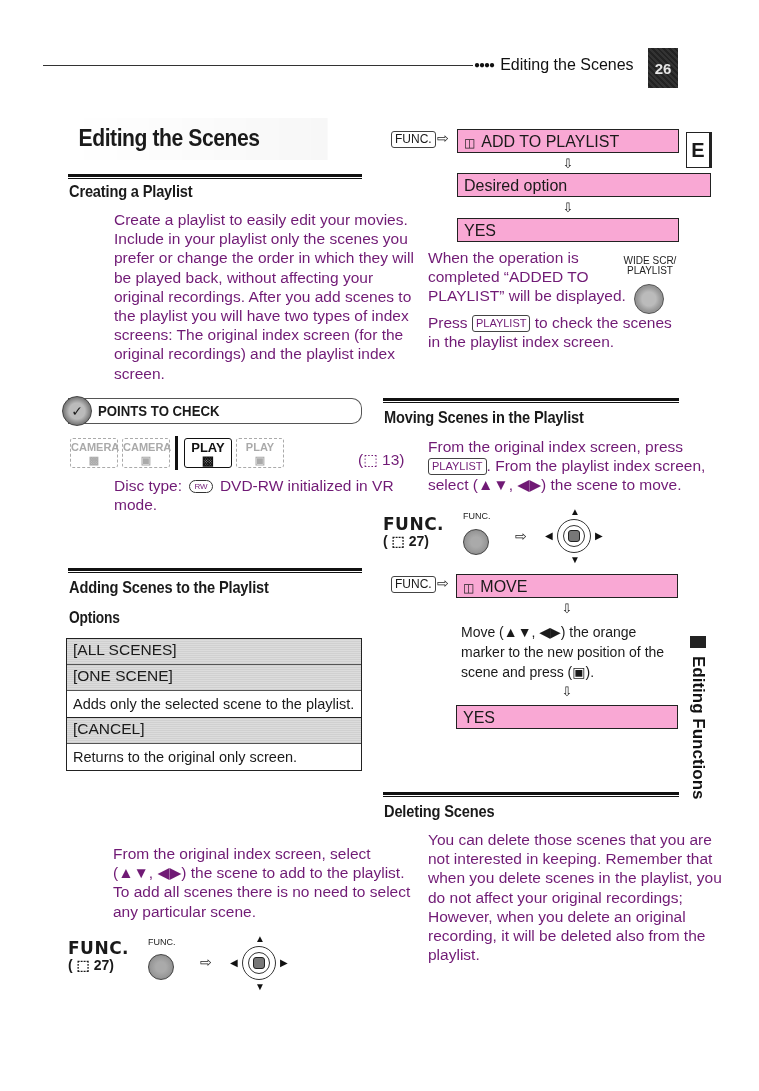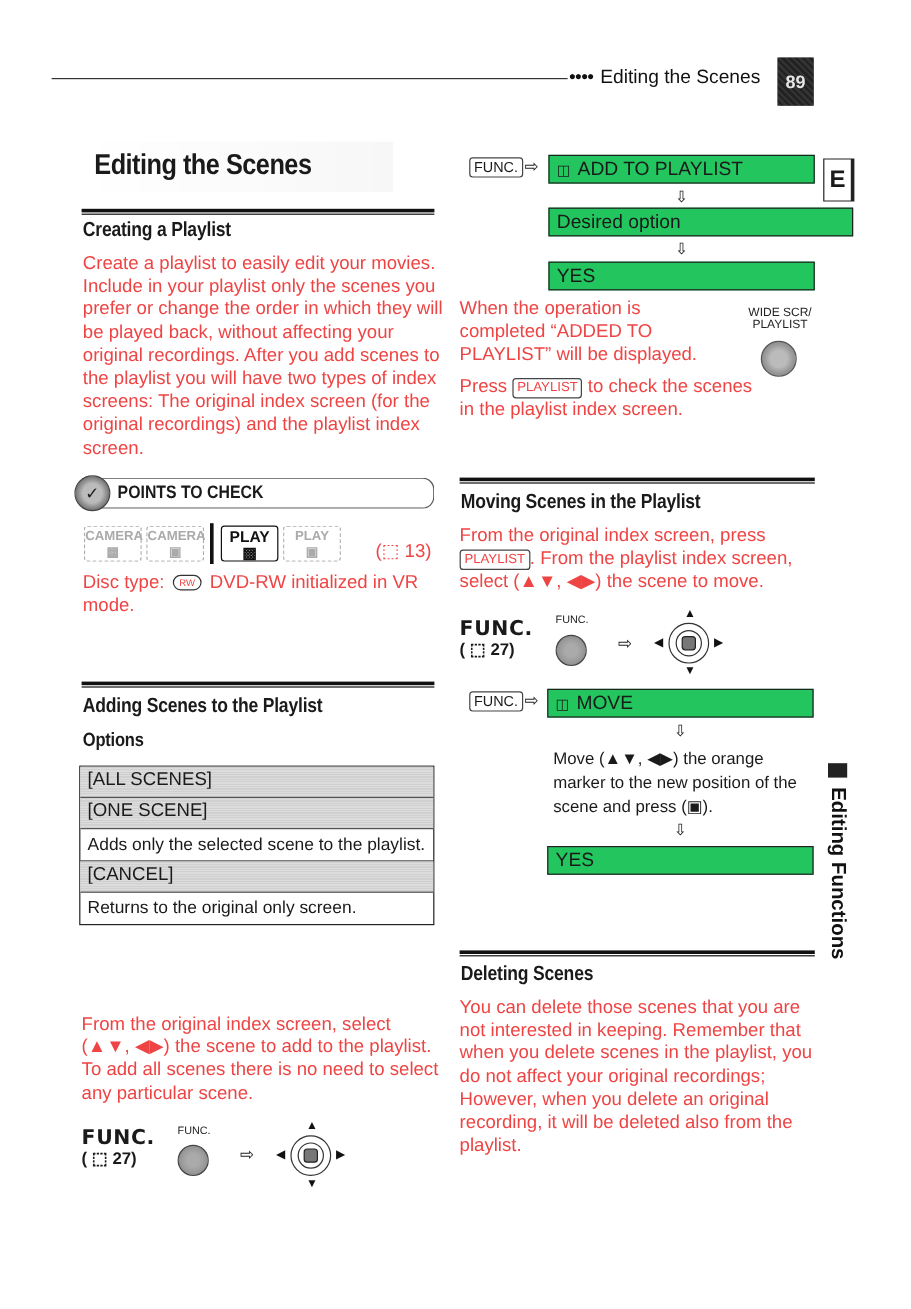--- a/index.html
+++ b/index.html
@@ -19,24 +19,24 @@
   .lang-box { left: 686px; top: 132px; width: 26px; height: 36px; border: 1.5px solid #222;
     border-right-width: 3px; font-weight: bold; font-size: 20px; display: flex; align-items: center; justify-content: center; }
 
   
   .big-title { left: 68px; top: 118px; width: 295px; height: 42px; font-size: 24px; font-weight: bold;
     font-family: "Liberation Sans", sans-serif; letter-spacing: -0.5px; transform: scaleX(0.88); transform-origin: left;
     background: linear-gradient(90deg, rgba(0,0,0,0) 0%, rgba(0,0,0,0.03) 100%); padding-left: 12px; padding-top: 6px; }
 
   .sec-rule { height: 5px; border-top: 3px solid #111; border-bottom: 1px solid #111; }
   .sec-h { font-size: 17px; font-weight: bold; transform: scaleX(0.86); transform-origin: left; white-space: nowrap; letter-spacing: -0.2px; }
-  .body-text { font-size: 15.5px; line-height: 19.2px; color: #ef4444; }
+  .body-text { font-size: 15.5px; line-height: 19.2px; color: #701a75; margin-left: 45px; }
 
   .kbd { display: inline-block; border: 1px solid #444; border-radius: 3px; font-size: 11px; padding: 0 3px; line-height: 15px; vertical-align: 1px; }
-  .flow-box { border: 1px solid #222; border-right-width: 1.5px; border-bottom-width: 1.5px; font-size: 16px; padding: 1px 6px; height: 24px; line-height: 21px; background: #22c55e; }
+  .flow-box { border: 1px solid #222; border-right-width: 1.5px; border-bottom-width: 1.5px; font-size: 16px; padding: 1px 6px; height: 24px; line-height: 21px; background: #f9a8d4; }
   .down-arrow { font-size: 13px; text-align: center; }
 
   .ptc { left: 68px; top: 398px; width: 294px; height: 26px; border: 1px solid #555; border-left: none; border-radius: 0 10px 10px 0; }
   .ptc-icon { left: 62px; top: 396px; width: 30px; height: 30px; border-radius: 50%; background: radial-gradient(circle, #bbb 40%, #777 70%); border: 1px solid #444; display: flex; align-items: center; justify-content: center; font-size: 14px; }
   .ptc-label { left: 98px; top: 402px; font-size: 15px; font-weight: bold; transform: scaleX(0.88); transform-origin: left; }
 
   .mode-btn { position: absolute; top: 438px; width: 48px; height: 30px; border: 1px dashed #aaa; border-radius: 3px; color: #aaa; font-size: 11px; text-align: center; line-height: 13px; padding-top: 2px; font-weight: bold; }
   .mode-btn.active { border: 1.5px solid #111; color: #111; font-size: 13px; }
   .mode-sep { left: 175px; top: 436px; width: 3px; height: 34px; background: #111; }
 
@@ -64,21 +64,21 @@
   .side-tab { left: 686px; top: 656px; width: 24px; height: 150px; }
   .side-tab span { display: block; transform: rotate(90deg); transform-origin: left top; position: absolute; left: 22px; top: 0; white-space: nowrap; font-size: 17px; font-weight: bold; color: #111; }
 </style>
 </head>
 <body>
 
 <div class="abs hdr-line"></div>
 <div class="abs hdr-title">
   <span class="hdr-dots">●●●●</span><span>Editing the Scenes</span>
 </div>
-<div class="abs page-num">89</div>
+<div class="abs page-num">26</div>
 <div class="abs lang-box">E</div>
 
 <div class="abs big-title">Editing the Scenes</div>
 
 <div class="abs sec-rule" style="left:68px;top:174px;width:294px;"></div>
 <div class="abs sec-h" style="left:69px;top:182px;">Creating a Playlist</div>
 <div class="abs body-text" style="left:69px;top:210px;width:300px;">Create a playlist to easily edit your movies. Include in your playlist only the scenes you prefer or change the order in which they will be played back, without affecting your original recordings. After you add scenes to the playlist you will have two types of index screens: The original index screen (for the original recordings) and the playlist index screen.</div>
 
 <div class="abs ptc"></div>
 <div class="abs ptc-icon">✓</div>

